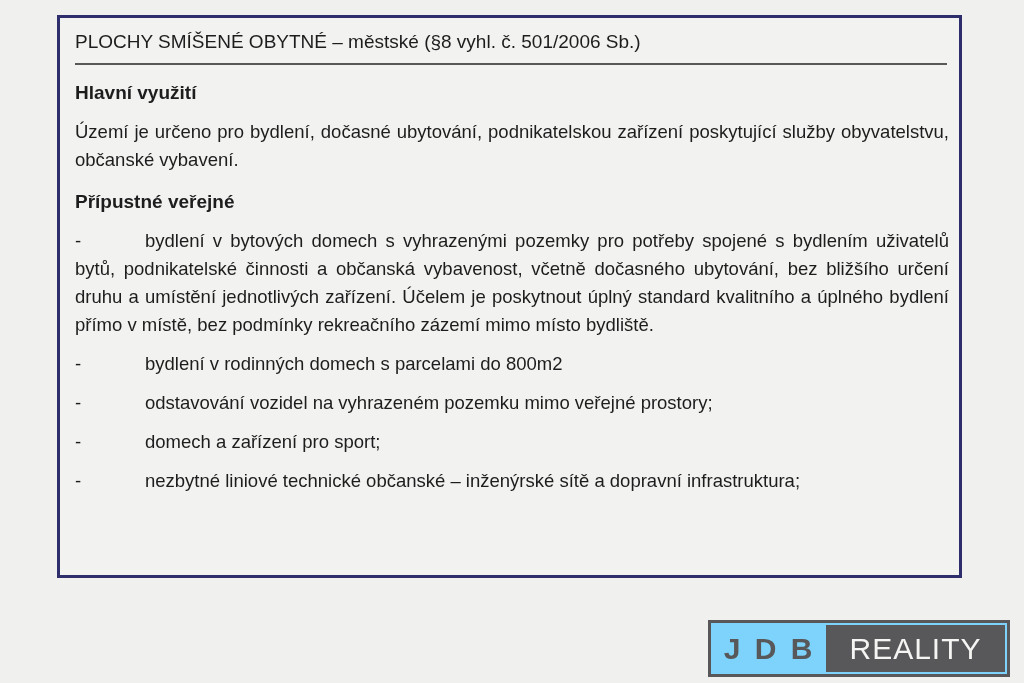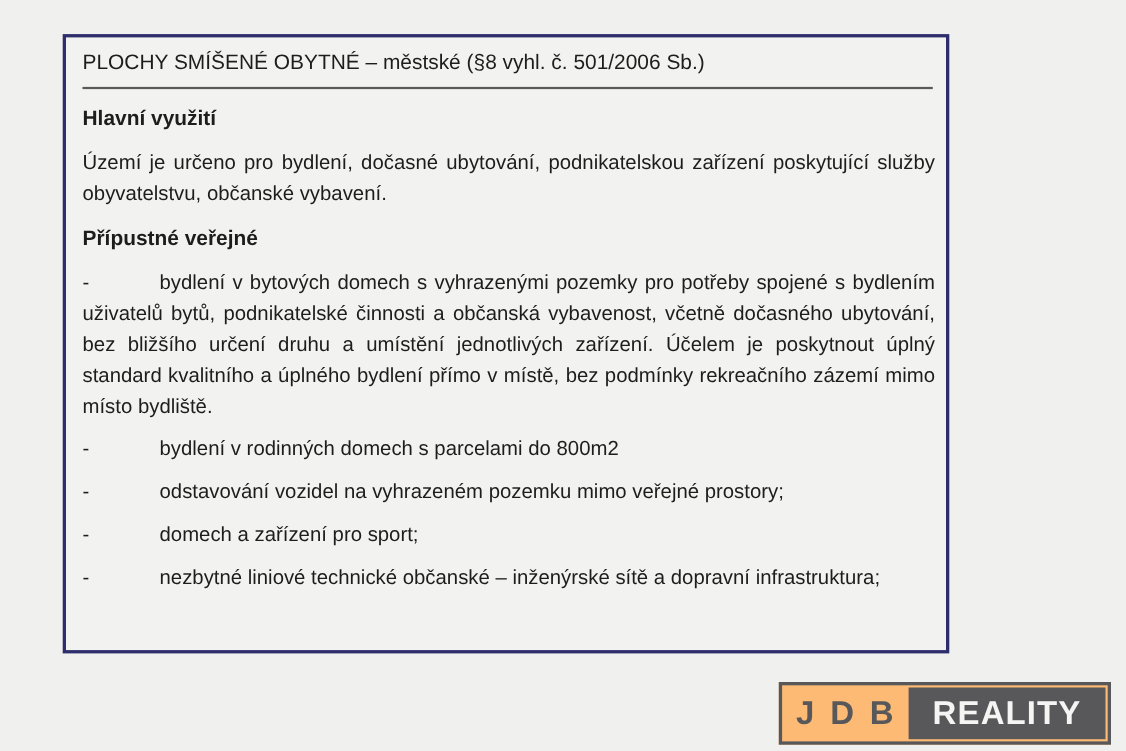--- a/index.html
+++ b/index.html
@@ -11,22 +11,22 @@
     height: 683px;
     position: relative;
     overflow: hidden;
     background: #f0f0ef;
     font-family: "Liberation Sans", sans-serif;
     color: #1d1d1d;
   }
   .doc-box {
     position: absolute;
     left: 57px;
-    top: 31px;
-    width: 806px;
+    top: 15px;
+    width: 905px;
     height: 563px;
     box-sizing: border-box;
     border: 3px solid #2d2e6b;
     background: #f2f2f1;
     padding: 12px 10px 0 15px;
   }
   .doc-title {
     font-size: 19px;
     line-height: 24px;
     padding-bottom: 9px;
@@ -50,21 +50,21 @@
     width: 70px;
   }
   .logo {
     position: absolute;
     left: 708px;
     top: 620px;
     width: 302px;
     height: 57px;
     box-sizing: border-box;
     border: 3px solid #58585a;
-    background: #fdba74;
+    background: #7dd3fc;
     display: flex;
     align-items: stretch;
     padding: 2px;
   }
   .logo-left {
     width: 113px;
     display: flex;
     align-items: center;
     justify-content: center;
     color: #58585a;
@@ -73,21 +73,21 @@
     letter-spacing: 3px;
     white-space: pre;
   }
   .logo-right {
     flex: 1;
     background: #58585a;
     color: #f5f5f4;
     display: flex;
     align-items: center;
     justify-content: center;
-    font-weight: bold;
+    font-weight: normal;
     font-size: 30px;
     letter-spacing: 1px;
   }
 </style>
 </head>
 <body>
 
 <div class="doc-box">
 
   <div class="doc-title">PLOCHY SMÍŠENÉ OBYTNÉ – městské (§8 vyhl. č. 501/2006 Sb.)</div>

